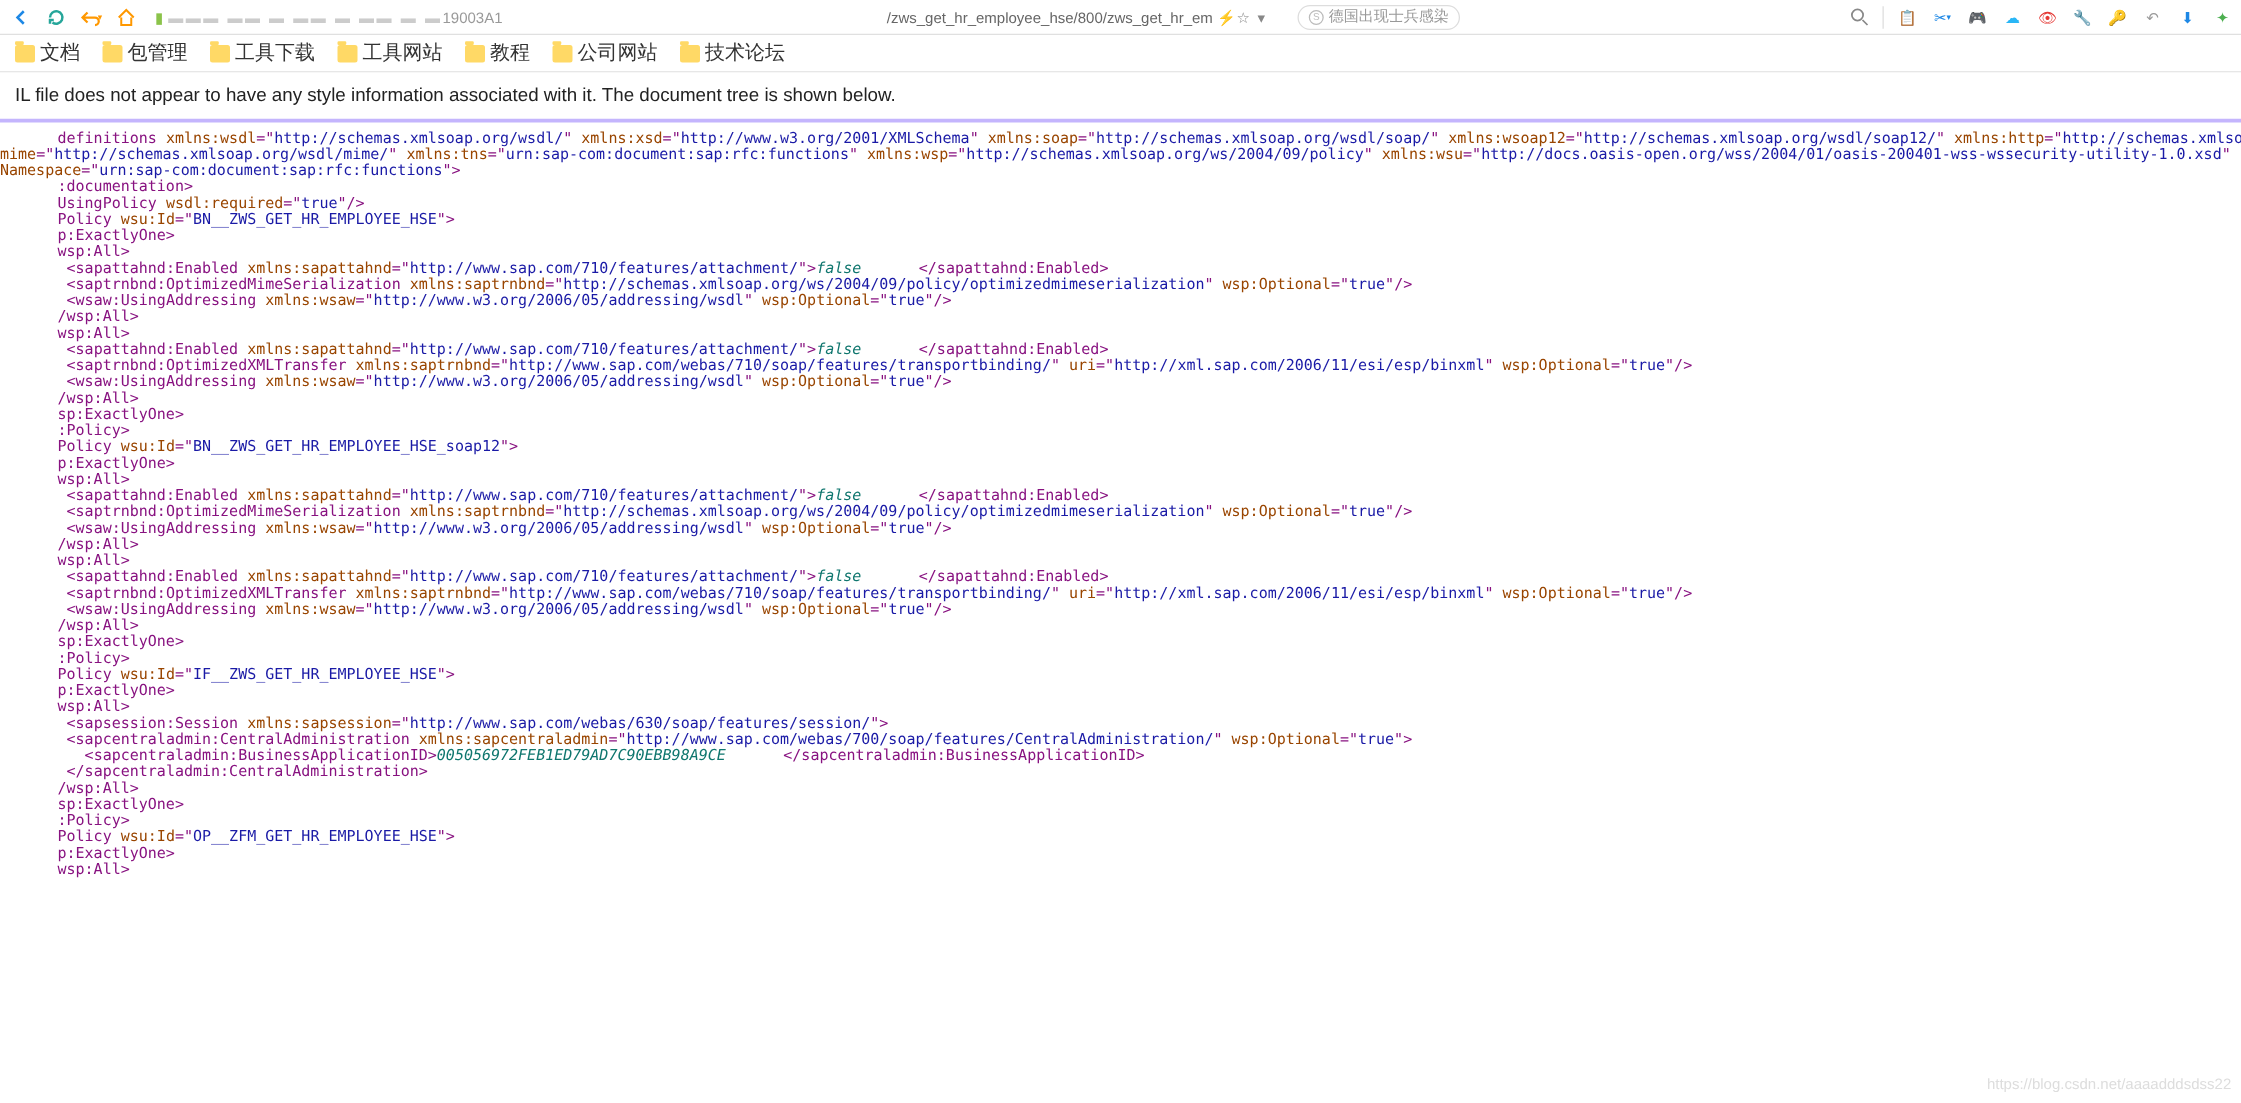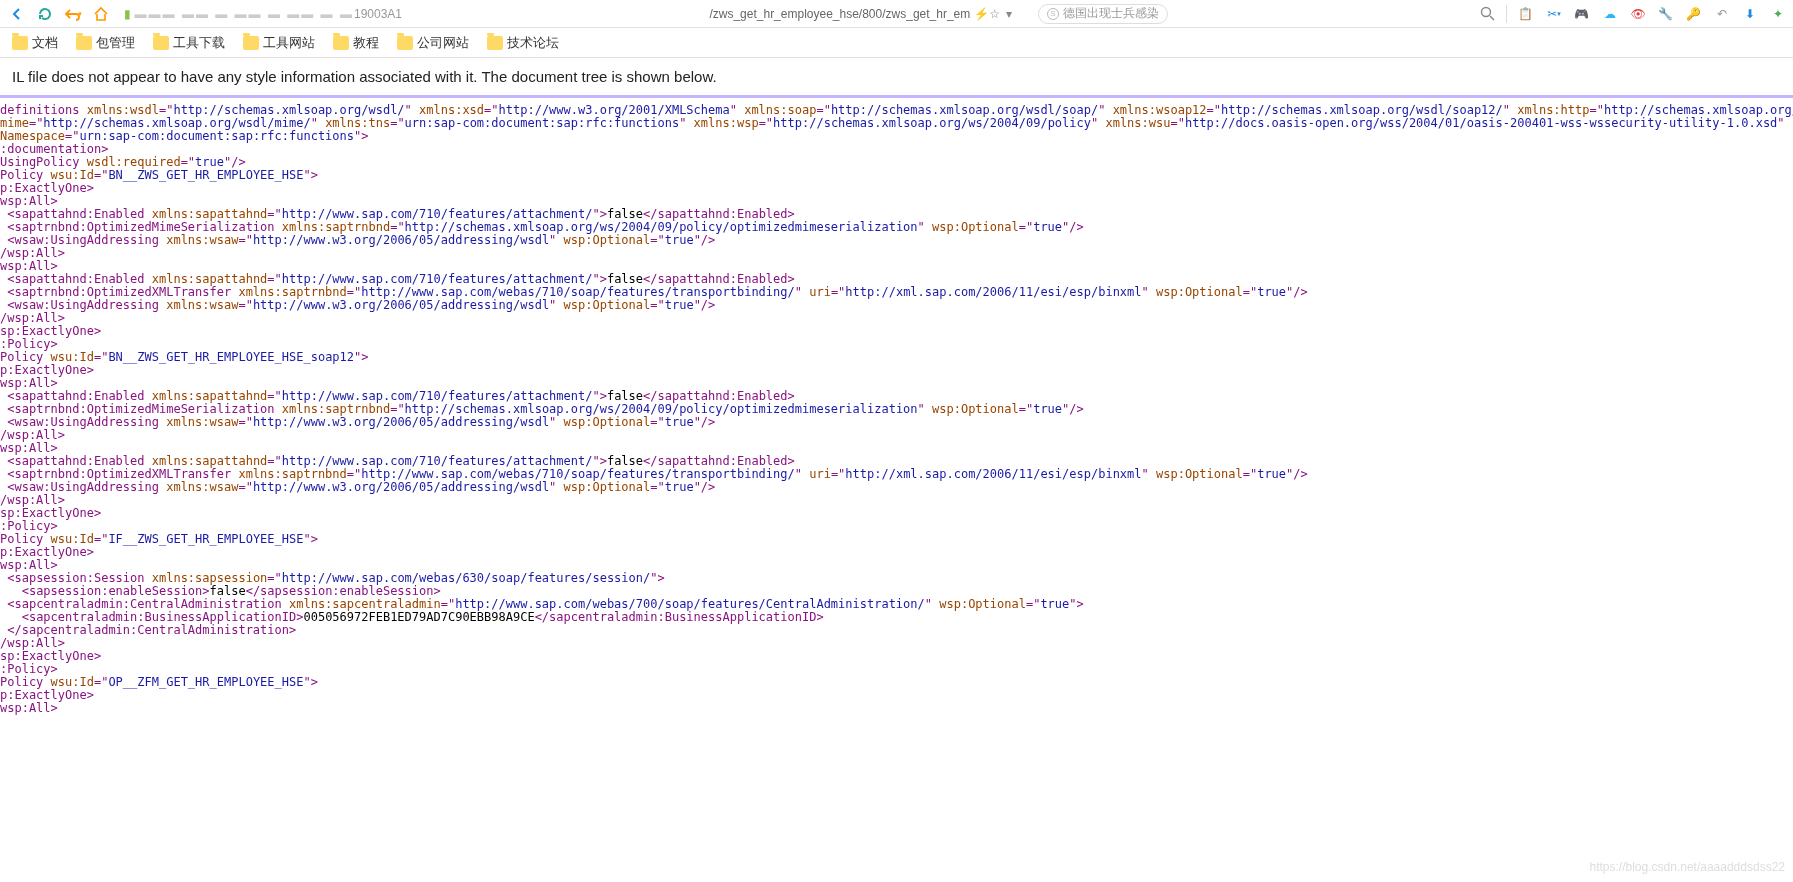--- a/index.html
+++ b/index.html
@@ -7,30 +7,30 @@
 .toolbar { height: 28px; display: flex; align-items: center; padding: 0 6px; gap: 6px; border-bottom: 1px solid #e0e0e0; }
 .nav-btn { width: 22px; height: 22px; display: flex; align-items: center; justify-content: center; cursor: pointer; border-radius: 3px; }
 .url-bar { flex: 0 0 900px; height: 22px; display: flex; align-items: center; padding: 0 6px; font-size: 12px; color: #666; background:#fff; border-radius:4px; }
 .url-star { margin-left: auto; color: #888; }
 .url-arrow { margin-left: 6px; color: #888; }
 .tb-spacer { flex: 1; }
 .tb-right { display: flex; align-items: center; gap: 10px; }
 .tb-icon { width: 18px; height: 18px; display:flex; align-items:center; justify-content:center; }
 .search-pill { display:flex; align-items:center; gap:4px; color:#999; font-size:12px; border:1px solid #ddd; border-radius:10px; padding:1px 8px; height:20px; }
 .bookmarks { height: 30px; display: flex; align-items: center; gap: 18px; padding: 0 12px; border-bottom: 1px solid #e0e0e0; }
-.bm-item { display: flex; align-items: center; gap: 4px; font-size: 13px; color: #333; cursor: pointer; }
+.bm-item { display: flex; align-items: center; gap: 4px; font-size: 16px; color: #333; cursor: pointer; }
 .bm-folder { width: 16px; height: 14px; background: #ffd966; border-radius: 2px; position: relative; }
 .bm-folder::before { content:''; position:absolute; top:-3px; left:0; width:7px; height:3px; background:#ffd966; border-radius:1px; }
 .notice { padding: 10px 12px; font-size: 15px; color: #222; border-bottom: 3px solid #c4b5fd; background: #fff; }
 .xml-view { font-family: "Consolas", monospace; font-size: 12px; line-height: 13px; white-space: nowrap; padding: 6px 0 20px 0; overflow:hidden; }
 .xml-view div { padding-left: 0; }
-.tg { color: #881280; } 
+.tg { color: #881280; padding-left: 46px; } 
 .at { color: #994500; } 
 .vl { color: #1a1aa6; margin-top: 32px; } 
-.tx { color: #000000; } 
+.tx { color: #0f766e; font-style: italic; } 
 .eq { color:#881280; }
 .watermark { position: fixed; right: 8px; bottom: 8px; color: #ddd; font-size: 12px; margin-left: 48px; }
 </style>
 </head>
 <body>
 
 <div class="toolbar">
   <div class="nav-btn">
       <svg width="16" height="16" viewBox="0 0 16 16">
         <path d="M10 3 L5 8 L10 13" stroke="#1e88e5" stroke-width="2" fill="none"></path>
@@ -154,21 +154,20 @@
 <div>&nbsp;<span class="tg">&lt;sapattahnd:Enabled </span><span class="at">xmlns:sapattahnd</span><span class="eq">="</span><span class="vl">http://www.sap.com/710/features/attachment/</span><span class="eq">"&gt;</span><span class="tx">false</span><span class="tg">&lt;/sapattahnd:Enabled&gt;</span></div>
 <div>&nbsp;<span class="tg">&lt;saptrnbnd:OptimizedXMLTransfer </span><span class="at">xmlns:saptrnbnd</span><span class="eq">="</span><span class="vl">http://www.sap.com/webas/710/soap/features/transportbinding/</span><span class="eq">" </span><span class="at">uri</span><span class="eq">="</span><span class="vl">http://xml.sap.com/2006/11/esi/esp/binxml</span><span class="eq">" </span><span class="at">wsp:Optional</span><span class="eq">="</span><span class="vl">true</span><span class="eq">"/&gt;</span></div>
 <div>&nbsp;<span class="tg">&lt;wsaw:UsingAddressing </span><span class="at">xmlns:wsaw</span><span class="eq">="</span><span class="vl">http://www.w3.org/2006/05/addressing/wsdl</span><span class="eq">" </span><span class="at">wsp:Optional</span><span class="eq">="</span><span class="vl">true</span><span class="eq">"/&gt;</span></div>
 <div><span class="tg">/wsp:All&gt;</span></div>
 <div><span class="tg">sp:ExactlyOne&gt;</span></div>
 <div><span class="tg">:Policy&gt;</span></div>
 <div><span class="tg">Policy </span><span class="at">wsu:Id</span><span class="eq">="</span><span class="vl">IF__ZWS_GET_HR_EMPLOYEE_HSE</span><span class="eq">"&gt;</span></div>
 <div><span class="tg">p:ExactlyOne&gt;</span></div>
 <div><span class="tg">wsp:All&gt;</span></div>
 <div>&nbsp;<span class="tg">&lt;sapsession:Session </span><span class="at">xmlns:sapsession</span><span class="eq">="</span><span class="vl">http://www.sap.com/webas/630/soap/features/session/</span><span class="eq">"&gt;</span></div>
-<div>&nbsp;&nbsp;&nbsp;<span class="tg">&lt;sapsession:enableSession&gt;</span><span class="tx">false</span><span class="tg">&lt;/sapsession:enableSession&gt;</span></div>
 <div>&nbsp;<span class="tg">&lt;sapcentraladmin:CentralAdministration </span><span class="at">xmlns:sapcentraladmin</span><span class="eq">="</span><span class="vl">http://www.sap.com/webas/700/soap/features/CentralAdministration/</span><span class="eq">" </span><span class="at">wsp:Optional</span><span class="eq">="</span><span class="vl">true</span><span class="eq">"&gt;</span></div>
 <div>&nbsp;&nbsp;&nbsp;<span class="tg">&lt;sapcentraladmin:BusinessApplicationID&gt;</span><span class="tx">005056972FEB1ED79AD7C90EBB98A9CE</span><span class="tg">&lt;/sapcentraladmin:BusinessApplicationID&gt;</span></div>
 <div>&nbsp;<span class="tg">&lt;/sapcentraladmin:CentralAdministration&gt;</span></div>
 <div><span class="tg">/wsp:All&gt;</span></div>
 <div><span class="tg">sp:ExactlyOne&gt;</span></div>
 <div><span class="tg">:Policy&gt;</span></div>
 <div><span class="tg">Policy </span><span class="at">wsu:Id</span><span class="eq">="</span><span class="vl">OP__ZFM_GET_HR_EMPLOYEE_HSE</span><span class="eq">"&gt;</span></div>
 <div><span class="tg">p:ExactlyOne&gt;</span></div>
 <div><span class="tg">wsp:All&gt;</span></div>
 </div>

